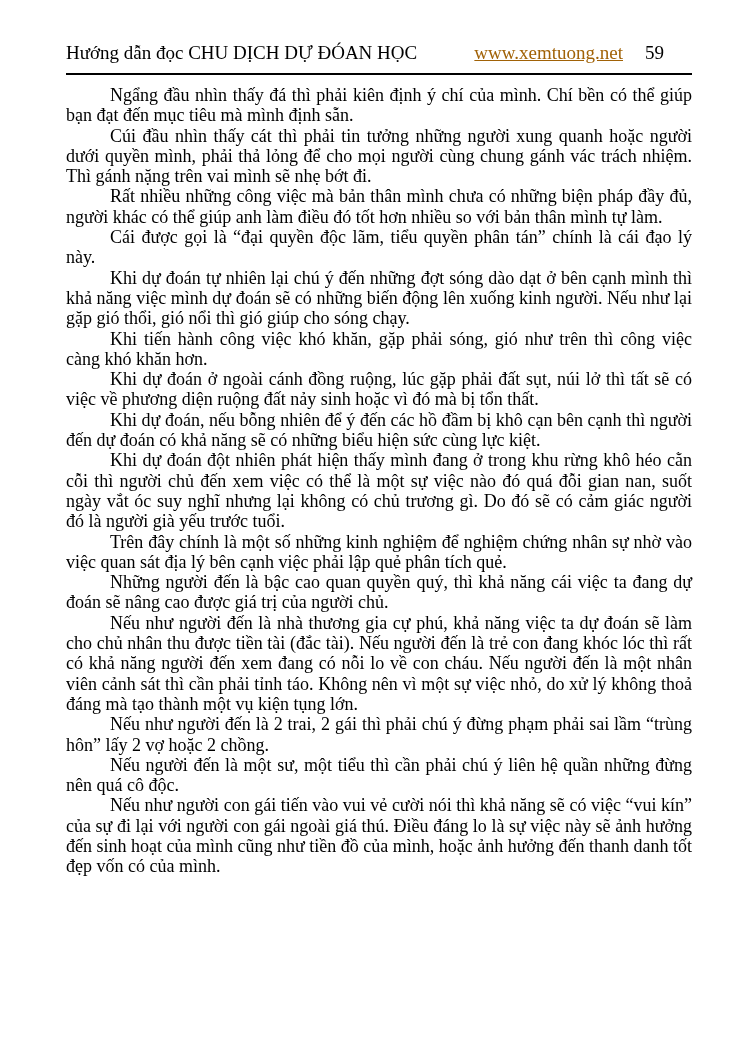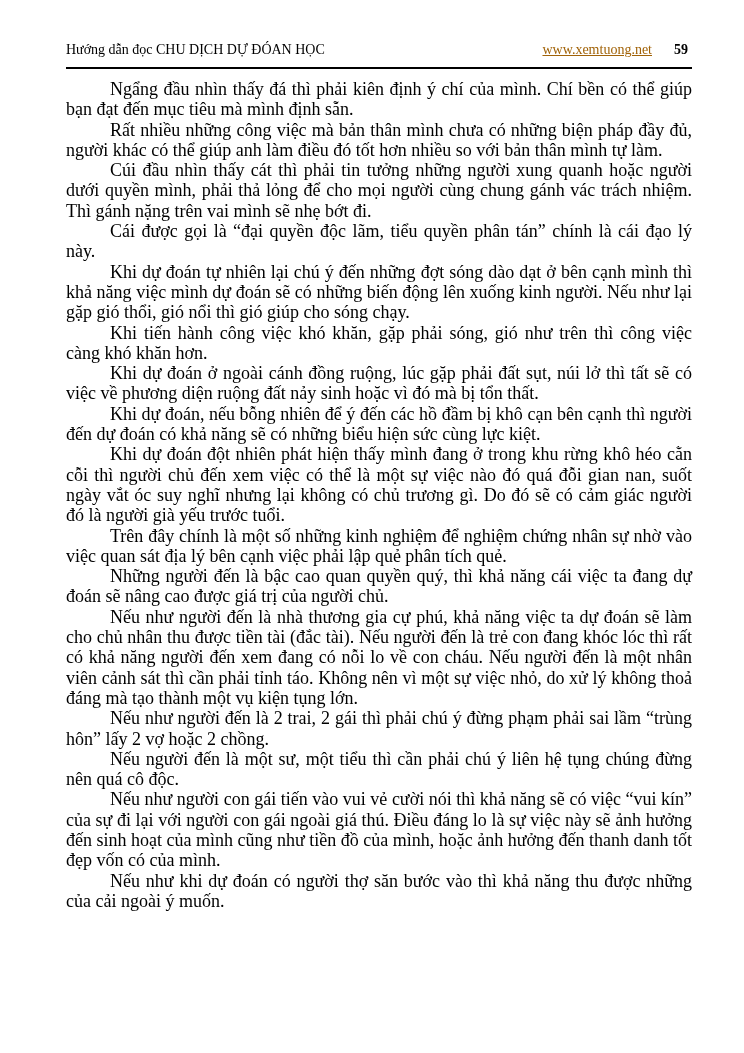--- a/index.html
+++ b/index.html
@@ -16,35 +16,34 @@
   }
   .page {
     box-sizing: border-box;
     width: 744px;
     height: 1053px;
     padding: 42px 52px 0 66px;
   }
   .page-header {
     display: flex;
     align-items: baseline;
-    font-size: 14px;
+    font-size: 19px;
     white-space: nowrap;
   }
   .header-title {
     flex: 1;
   }
   .header-link {
     color: #a16207;
     text-decoration: underline;
     margin-right: 22px;
     cursor: pointer;
   }
   .header-page {
-    margin-right: 4px;
-    font-weight: bold;
+    margin-right: 28px;
   }
   .header-rule {
     border: none;
     border-top: 2px solid #000000;
     margin: 9px 0 0 0;
   }
   .content {
     margin-top: 10px;
     font-size: 18px;
     line-height: 20.3px;
@@ -63,30 +62,29 @@
   <div class="page-header">
     <span class="header-title">Hướng dẫn đọc CHU DỊCH DỰ ĐÓAN HỌC</span>
     <a class="header-link">www.xemtuong.net</a>
     <span class="header-page">59</span>
   </div>
 
   <hr class="header-rule">
 
   <div class="content">
     <p>Ngẩng đầu nhìn thấy đá thì phải kiên định ý chí của mình. Chí bền có thể giúp bạn đạt đến mục tiêu mà mình định sẵn.</p>
+    <p>Cúi đầu nhìn thấy cát thì phải tin tưởng những người xung quanh hoặc người dưới quyền mình, phải thả lỏng để cho mọi người cùng chung gánh vác trách nhiệm. Thì gánh nặng trên vai mình sẽ nhẹ bớt đi.</p>
     <p>Rất nhiều những công việc mà bản thân mình chưa có những biện pháp đầy đủ, người khác có thể giúp anh làm điều đó tốt hơn nhiều so với bản thân mình tự làm.</p>
-    <p>Cúi đầu nhìn thấy cát thì phải tin tưởng những người xung quanh hoặc người dưới quyền mình, phải thả lỏng để cho mọi người cùng chung gánh vác trách nhiệm. Thì gánh nặng trên vai mình sẽ nhẹ bớt đi.</p>
     <p>Cái được gọi là “đại quyền độc lãm, tiểu quyền phân tán” chính là cái đạo lý này.</p>
     <p>Khi dự đoán tự nhiên lại chú ý đến những đợt sóng dào dạt ở bên cạnh mình thì khả năng việc mình dự đoán sẽ có những biến động lên xuống kinh người. Nếu như lại gặp gió thổi, gió nổi thì gió giúp cho sóng chạy.</p>
     <p>Khi tiến hành công việc khó khăn, gặp phải sóng, gió như trên thì công việc càng khó khăn hơn.</p>
     <p>Khi dự đoán ở ngoài cánh đồng ruộng, lúc gặp phải đất sụt, núi lở thì tất sẽ có việc về phương diện ruộng đất nảy sinh hoặc vì đó mà bị tổn thất.</p>
     <p>Khi dự đoán, nếu bỗng nhiên để ý đến các hồ đầm bị khô cạn bên cạnh thì người đến dự đoán có khả năng sẽ có những biểu hiện sức cùng lực kiệt.</p>
     <p>Khi dự đoán đột nhiên phát hiện thấy mình đang ở trong khu rừng khô héo cằn cỗi thì người chủ đến xem việc có thể là một sự việc nào đó quá đỗi gian nan, suốt ngày vắt óc suy nghĩ nhưng lại không có chủ trương gì. Do đó sẽ có cảm giác người đó là người già yếu trước tuổi.</p>
     <p>Trên đây chính là một số những kinh nghiệm để nghiệm chứng nhân sự nhờ vào việc quan sát địa lý bên cạnh việc phải lập quẻ phân tích quẻ.</p>
     <p>Những người đến là bậc cao quan quyền quý, thì khả năng cái việc ta đang dự đoán sẽ nâng cao được giá trị của người chủ.</p>
     <p>Nếu như người đến là nhà thương gia cự phú, khả năng việc ta dự đoán sẽ làm cho chủ nhân thu được tiền tài (đắc tài). Nếu người đến là trẻ con đang khóc lóc thì rất có khả năng người đến xem đang có nỗi lo về con cháu. Nếu người đến là một nhân viên cảnh sát thì cần phải tỉnh táo. Không nên vì một sự việc nhỏ, do xử lý không thoả đáng mà tạo thành một vụ kiện tụng lớn.</p>
     <p>Nếu như người đến là 2 trai, 2 gái thì phải chú ý đừng phạm phải sai lầm “trùng hôn” lấy 2 vợ hoặc 2 chồng.</p>
-    <p>Nếu người đến là một sư, một tiểu thì cần phải chú ý liên hệ tụng chúng đừng nên quá cô độc.</p>
+    <p>Nếu người đến là một sư, một tiểu thì cần phải chú ý liên hệ quần những đừng nên quá cô độc.</p>
     <p>Nếu như người con gái tiến vào vui vẻ cười nói thì khả năng sẽ có việc “vui kín” của sự đi lại với người con gái ngoài giá thú. Điều đáng lo là sự việc này sẽ ảnh hưởng đến sinh hoạt của mình cũng như tiền đồ của mình, hoặc ảnh hưởng đến thanh danh tốt đẹp vốn có của mình.</p>
-    <p>Nếu như khi dự đoán có người thợ săn bước vào thì khả năng thu được những của cải ngoài ý muốn.</p>
   </div>
 
 </div>
 
 </body></html>

